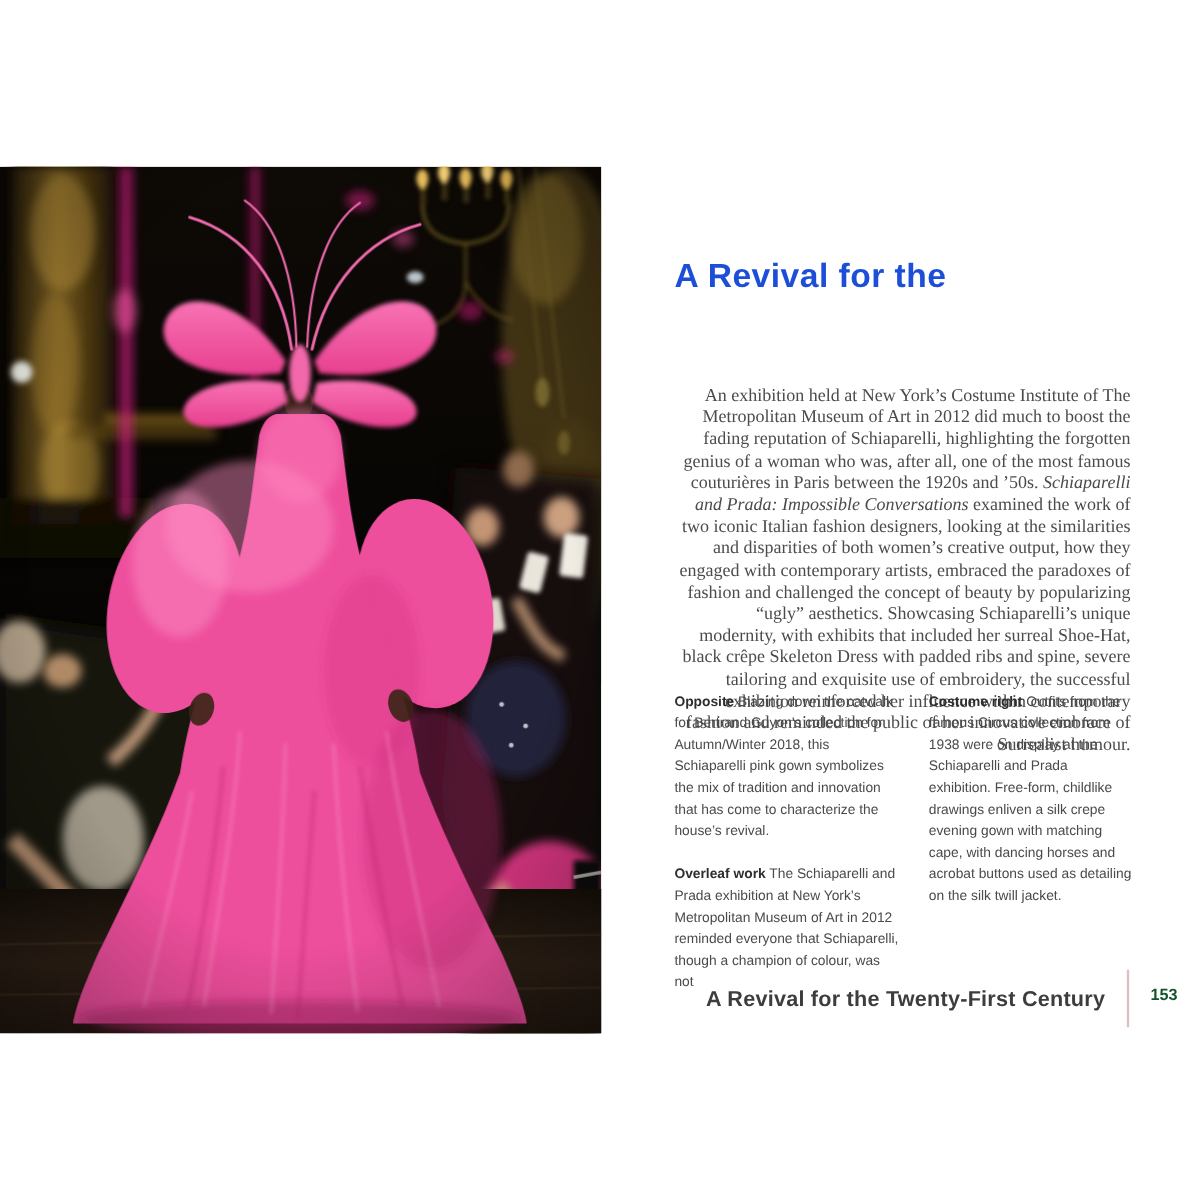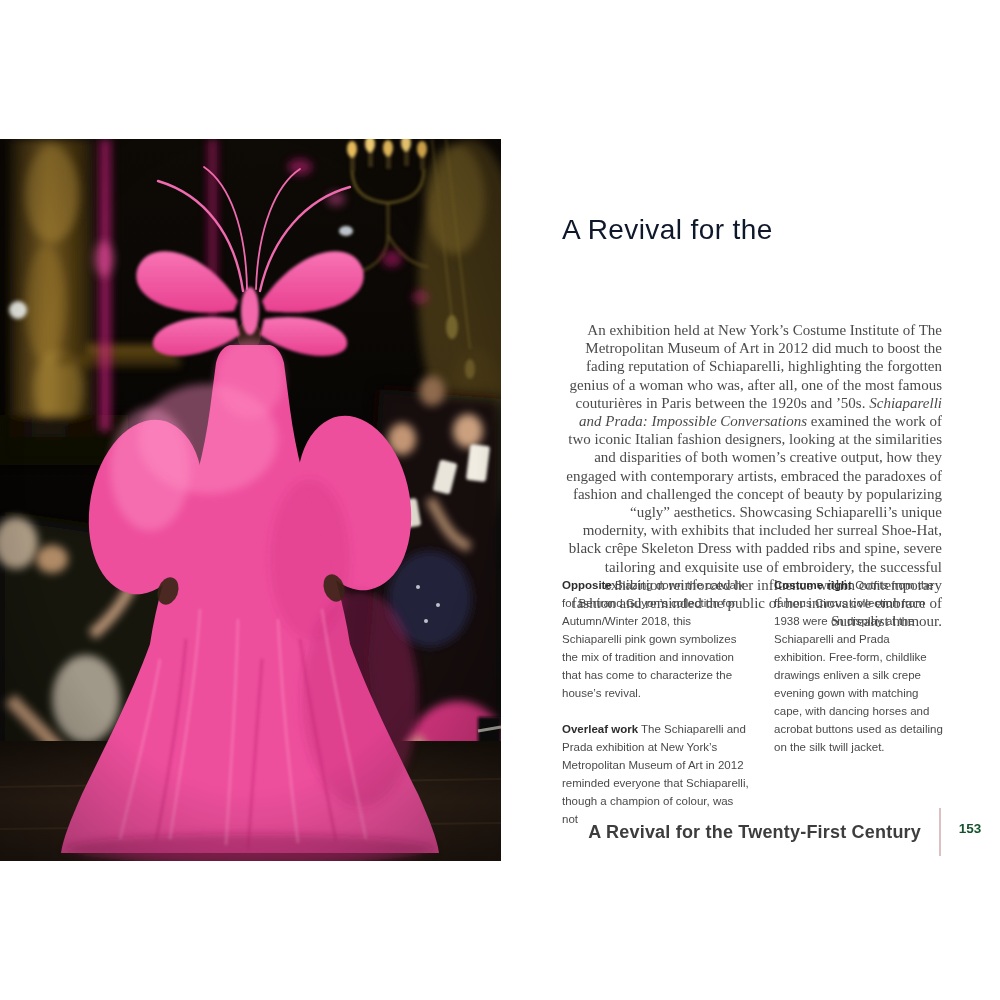--- a/index.html
+++ b/index.html
@@ -2,22 +2,22 @@
 <html><head>
 <meta charset="utf-8">
 <style>
   html,body{margin:0;padding:0;background:#ffffff;}
   body{width:1000px;height:1000px;position:relative;overflow:hidden;
        font-family:"Liberation Sans",sans-serif;}
   .photo-wrap{position:absolute;left:0;top:139px;width:501px;height:722px;}
   .photo-wrap svg{display:block;width:501px;height:722px;}
 
   .page-title{position:absolute;left:562px;top:194px;width:400px;
-    font-family:"Liberation Sans",sans-serif;font-weight:400;
-    font-size:28px;line-height:34px;color:#0f172a;letter-spacing:.4px;}
+    font-family:"Liberation Sans",sans-serif;font-weight:700;
+    font-size:28px;line-height:34px;color:#1d4ed8;letter-spacing:.4px;}
   .body-text{position:absolute;left:562px;top:306px;width:380px;
     font-family:"Liberation Serif",serif;font-size:15px;line-height:18.2px;
     color:#4b4b4b;text-align:right;}
   .body-text .it{font-style:italic;}
 
   .captions{position:absolute;left:562px;top:576px;width:382px;display:flex;gap:22px;
     font-family:"Liberation Sans",sans-serif;font-size:11.5px;line-height:18px;color:#4a4a4a;}
   .cap-col{display:block;}
   .cap-col.left{width:190px;}
   .cap-col.right{width:170px;}

